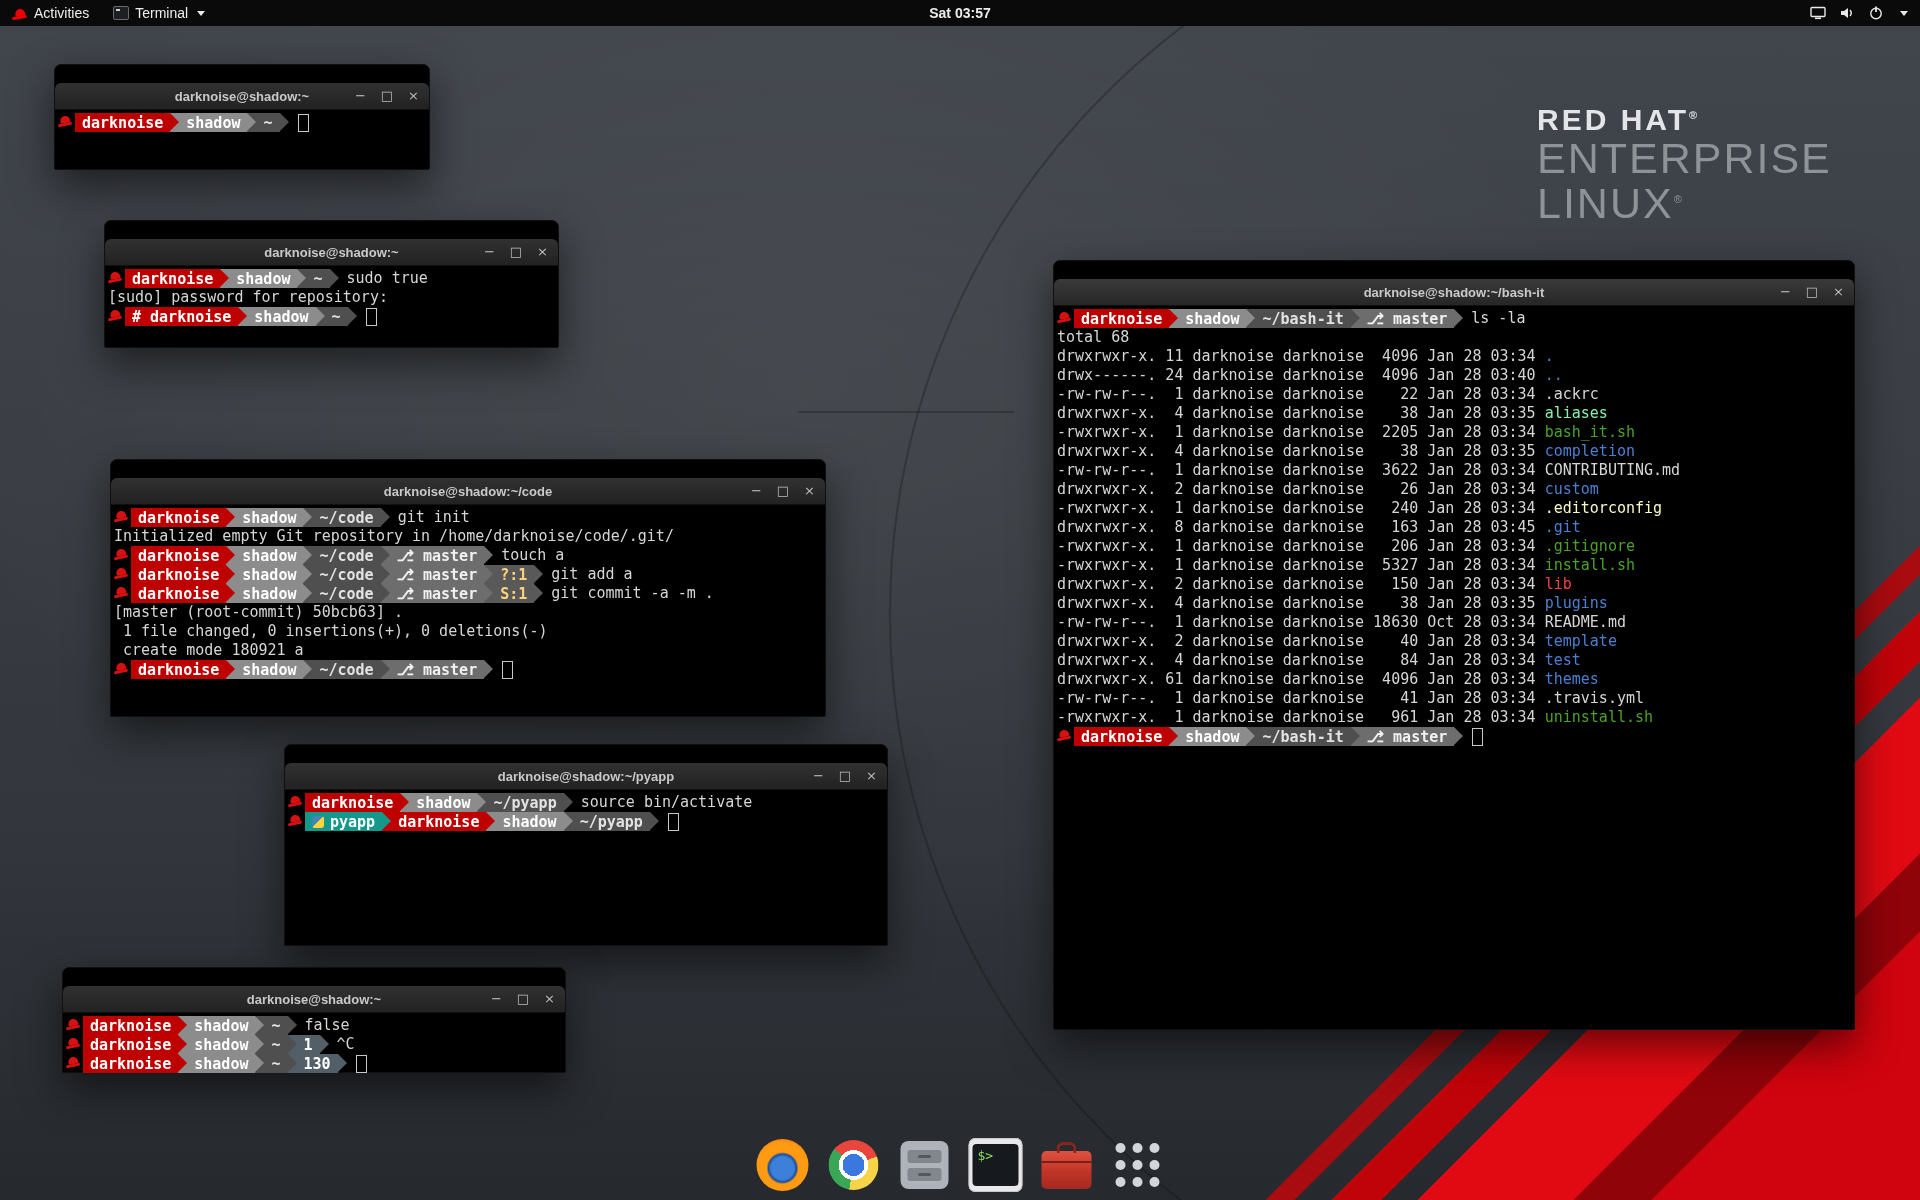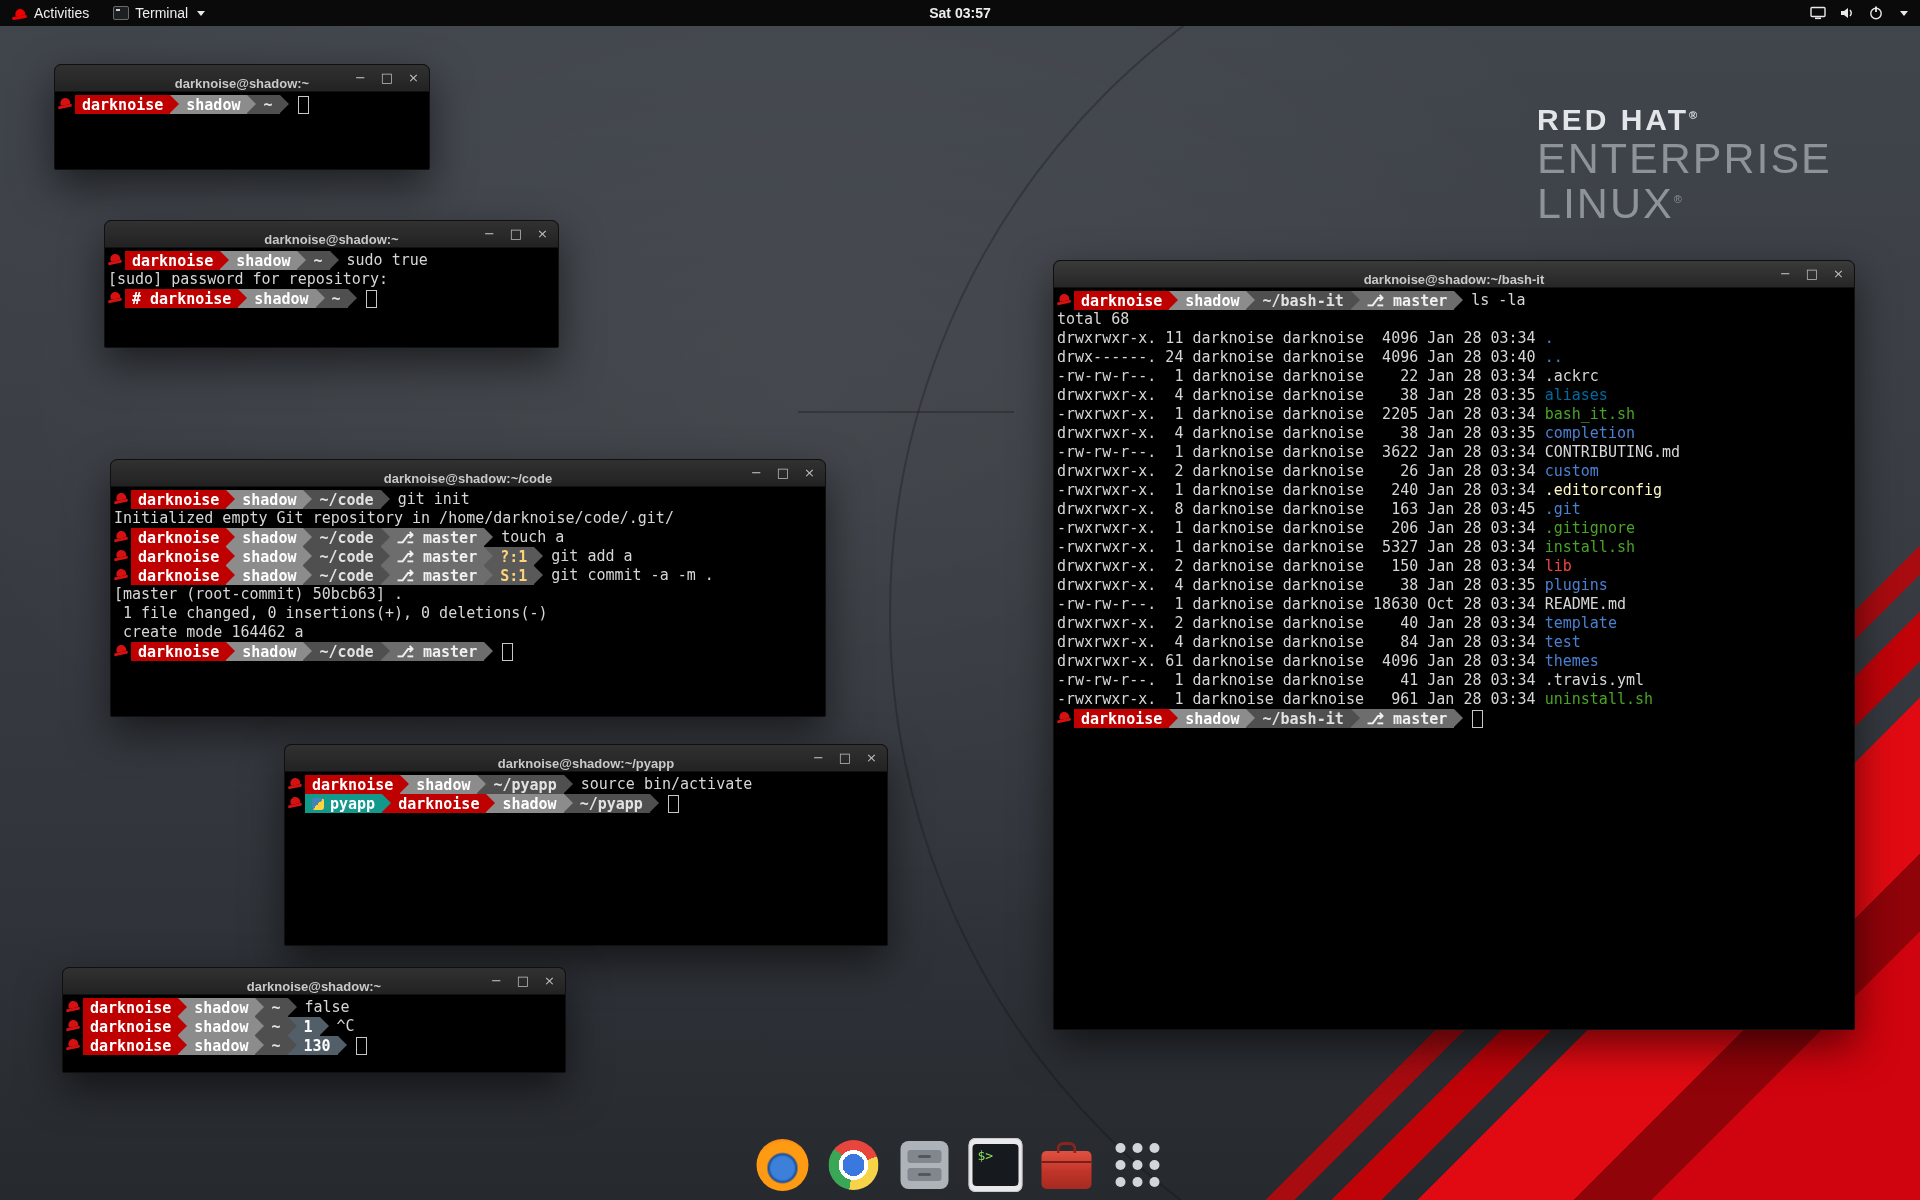--- a/index.html
+++ b/index.html
@@ -46,21 +46,21 @@
     border-radius:2px;transform:rotate(-10deg);}
   .tb-term-icon{width:14px;height:12px;background:#1d1f23;border:1px solid #6a6a6a;border-radius:2px;position:relative;display:inline-block;}
   .tb-term-icon::before{content:"";position:absolute;left:2px;top:2px;width:4px;height:2px;background:#cfd2d6;}
   .chev{width:0;height:0;border-left:4px solid transparent;border-right:4px solid transparent;
     border-top:5px solid #e8e8e8;display:inline-block;margin-left:3px;}
 
   
   .window{position:absolute;background:#000;border:1px solid #101010;border-radius:7px 7px 2px 2px;
     box-shadow:0 16px 40px rgba(0,0,0,0.55);}
   .titlebar{height:26px;background:linear-gradient(#313131,#222);border-bottom:1px solid #111;
-    border-radius:6px 6px 0 0;display:flex;align-items:flex-end;position:relative;cursor:default;}
+    border-radius:6px 6px 0 0;display:flex;align-items:center;position:relative;cursor:default;margin-top:18px;}
   .window.focused .titlebar{background:linear-gradient(#3a3a3a,#262626);}
   .title{position:absolute;left:0;right:0;text-align:center;color:#c9c9c9;font-size:13px;font-weight:bold;
     white-space:nowrap;overflow:hidden;}
   .controls{margin-left:auto;display:flex;gap:15px;padding-right:10px;z-index:1;color:#bdbdbd;
     font-size:13px;line-height:26px;font-family:"DejaVu Sans",sans-serif;}
   .wbtn{cursor:pointer;}
   .term{padding:3px 3px;font-family:"DejaVu Sans Mono","Liberation Mono",monospace;
     font-size:15px;color:#d6d6d6;}
   .term-line{display:flex;align-items:stretch;height:19px;white-space:pre;}
   .out{line-height:19px;white-space:pre;}
@@ -188,21 +188,21 @@
           </div>
         </div>
         <div class="term">
           <div class="term-line"><span class="hat"></span><span class="seg" style="background: rgb(191, 0, 0); color: rgb(255, 255, 255);"><span>darknoise</span></span><span class="sep" style="background: rgb(140, 140, 140);"><i style="border-left-color: rgb(191, 0, 0);"></i></span><span class="seg" style="background: rgb(140, 140, 140); color: rgb(255, 255, 255);"><span>shadow</span></span><span class="sep" style="background: rgb(79, 79, 79);"><i style="border-left-color: rgb(140, 140, 140);"></i></span><span class="seg" style="background: rgb(79, 79, 79); color: rgb(226, 226, 226);"><span>~/code</span></span><span class="sep" style="background: transparent;"><i style="border-left-color: rgb(79, 79, 79);"></i></span><span class="cmd">git init</span></div>
           <div class="term-line"><span class="out">Initialized empty Git repository in /home/darknoise/code/.git/</span></div>
           <div class="term-line"><span class="hat"></span><span class="seg" style="background: rgb(191, 0, 0); color: rgb(255, 255, 255);"><span>darknoise</span></span><span class="sep" style="background: rgb(140, 140, 140);"><i style="border-left-color: rgb(191, 0, 0);"></i></span><span class="seg" style="background: rgb(140, 140, 140); color: rgb(255, 255, 255);"><span>shadow</span></span><span class="sep" style="background: rgb(79, 79, 79);"><i style="border-left-color: rgb(140, 140, 140);"></i></span><span class="seg" style="background: rgb(79, 79, 79); color: rgb(226, 226, 226);"><span>~/code</span></span><span class="sep" style="background: rgb(109, 109, 109);"><i style="border-left-color: rgb(79, 79, 79);"></i></span><span class="seg" style="background: rgb(109, 109, 109); color: rgb(240, 240, 240);"><span>⎇ master</span></span><span class="sep" style="background: transparent;"><i style="border-left-color: rgb(109, 109, 109);"></i></span><span class="cmd">touch a</span></div>
           <div class="term-line"><span class="hat"></span><span class="seg" style="background: rgb(191, 0, 0); color: rgb(255, 255, 255);"><span>darknoise</span></span><span class="sep" style="background: rgb(140, 140, 140);"><i style="border-left-color: rgb(191, 0, 0);"></i></span><span class="seg" style="background: rgb(140, 140, 140); color: rgb(255, 255, 255);"><span>shadow</span></span><span class="sep" style="background: rgb(79, 79, 79);"><i style="border-left-color: rgb(140, 140, 140);"></i></span><span class="seg" style="background: rgb(79, 79, 79); color: rgb(226, 226, 226);"><span>~/code</span></span><span class="sep" style="background: rgb(109, 109, 109);"><i style="border-left-color: rgb(79, 79, 79);"></i></span><span class="seg" style="background: rgb(109, 109, 109); color: rgb(240, 240, 240);"><span>⎇ master</span></span><span class="sep" style="background: rgb(89, 89, 89);"><i style="border-left-color: rgb(109, 109, 109);"></i></span><span class="seg" style="background: rgb(89, 89, 89); color: rgb(255, 211, 122);"><span>?:1</span></span><span class="sep" style="background: transparent;"><i style="border-left-color: rgb(89, 89, 89);"></i></span><span class="cmd">git add a</span></div>
           <div class="term-line"><span class="hat"></span><span class="seg" style="background: rgb(191, 0, 0); color: rgb(255, 255, 255);"><span>darknoise</span></span><span class="sep" style="background: rgb(140, 140, 140);"><i style="border-left-color: rgb(191, 0, 0);"></i></span><span class="seg" style="background: rgb(140, 140, 140); color: rgb(255, 255, 255);"><span>shadow</span></span><span class="sep" style="background: rgb(79, 79, 79);"><i style="border-left-color: rgb(140, 140, 140);"></i></span><span class="seg" style="background: rgb(79, 79, 79); color: rgb(226, 226, 226);"><span>~/code</span></span><span class="sep" style="background: rgb(109, 109, 109);"><i style="border-left-color: rgb(79, 79, 79);"></i></span><span class="seg" style="background: rgb(109, 109, 109); color: rgb(240, 240, 240);"><span>⎇ master</span></span><span class="sep" style="background: rgb(89, 89, 89);"><i style="border-left-color: rgb(109, 109, 109);"></i></span><span class="seg" style="background: rgb(89, 89, 89); color: rgb(255, 211, 122);"><span>S:1</span></span><span class="sep" style="background: transparent;"><i style="border-left-color: rgb(89, 89, 89);"></i></span><span class="cmd">git commit -a -m .</span></div>
           <div class="term-line"><span class="out">[master (root-commit) 50bcb63] .</span></div>
           <div class="term-line"><span class="out"> 1 file changed, 0 insertions(+), 0 deletions(-)</span></div>
-          <div class="term-line"><span class="out"> create mode 164462 a</span></div>
+          <div class="term-line"><span class="out"> create mode 180921 a</span></div>
           <div class="term-line"><span class="hat"></span><span class="seg" style="background: rgb(191, 0, 0); color: rgb(255, 255, 255);"><span>darknoise</span></span><span class="sep" style="background: rgb(140, 140, 140);"><i style="border-left-color: rgb(191, 0, 0);"></i></span><span class="seg" style="background: rgb(140, 140, 140); color: rgb(255, 255, 255);"><span>shadow</span></span><span class="sep" style="background: rgb(79, 79, 79);"><i style="border-left-color: rgb(140, 140, 140);"></i></span><span class="seg" style="background: rgb(79, 79, 79); color: rgb(226, 226, 226);"><span>~/code</span></span><span class="sep" style="background: rgb(109, 109, 109);"><i style="border-left-color: rgb(79, 79, 79);"></i></span><span class="seg" style="background: rgb(109, 109, 109); color: rgb(240, 240, 240);"><span>⎇ master</span></span><span class="sep" style="background: transparent;"><i style="border-left-color: rgb(109, 109, 109);"></i></span><span class="cursor"></span></div>
         </div>
       </div>
       <div class="window" style="left: 284px; top: 744px; width: 602px; height: 200px; z-index: 13;">
         <div class="titlebar">
           <div class="title">darknoise@shadow:~/pyapp</div>
           <div class="controls">
             <span class="wbtn">−</span>
             <span class="wbtn">□</span>
             <span class="wbtn">×</span>
@@ -236,21 +236,21 @@
             <span class="wbtn">□</span>
             <span class="wbtn">×</span>
           </div>
         </div>
         <div class="term">
           <div class="term-line"><span class="hat"></span><span class="seg" style="background: rgb(191, 0, 0); color: rgb(255, 255, 255);"><span>darknoise</span></span><span class="sep" style="background: rgb(140, 140, 140);"><i style="border-left-color: rgb(191, 0, 0);"></i></span><span class="seg" style="background: rgb(140, 140, 140); color: rgb(255, 255, 255);"><span>shadow</span></span><span class="sep" style="background: rgb(79, 79, 79);"><i style="border-left-color: rgb(140, 140, 140);"></i></span><span class="seg" style="background: rgb(79, 79, 79); color: rgb(226, 226, 226);"><span>~/bash-it</span></span><span class="sep" style="background: rgb(109, 109, 109);"><i style="border-left-color: rgb(79, 79, 79);"></i></span><span class="seg" style="background: rgb(109, 109, 109); color: rgb(240, 240, 240);"><span>⎇ master</span></span><span class="sep" style="background: transparent;"><i style="border-left-color: rgb(109, 109, 109);"></i></span><span class="cmd">ls -la</span></div>
           <div class="term-line"><span class="out">total 68</span></div>
           <div class="term-line"><span class="out">drwxrwxr-x. 11 darknoise darknoise  4096 Jan 28 03:34 </span><span class="out" style="color: rgb(75, 128, 209);">.</span></div>
           <div class="term-line"><span class="out">drwx------. 24 darknoise darknoise  4096 Jan 28 03:40 </span><span class="out" style="color: rgb(75, 128, 209);">..</span></div>
           <div class="term-line"><span class="out">-rw-rw-r--.  1 darknoise darknoise    22 Jan 28 03:34 </span><span class="out">.ackrc</span></div>
-          <div class="term-line"><span class="out">drwxrwxr-x.  4 darknoise darknoise    38 Jan 28 03:35 </span><span class="out" style="color: #0369a1;">aliases</span></div>
+          <div class="term-line"><span class="out">drwxrwxr-x.  4 darknoise darknoise    38 Jan 28 03:35 </span><span class="out" style="color: #86efac;">aliases</span></div>
           <div class="term-line"><span class="out">-rwxrwxr-x.  1 darknoise darknoise  2205 Jan 28 03:34 </span><span class="out" style="color: rgb(74, 163, 39);">bash_it.sh</span></div>
           <div class="term-line"><span class="out">drwxrwxr-x.  4 darknoise darknoise    38 Jan 28 03:35 </span><span class="out" style="color: rgb(75, 128, 209);">completion</span></div>
           <div class="term-line"><span class="out">-rw-rw-r--.  1 darknoise darknoise  3622 Jan 28 03:34 </span><span class="out">CONTRIBUTING.md</span></div>
           <div class="term-line"><span class="out">drwxrwxr-x.  2 darknoise darknoise    26 Jan 28 03:34 </span><span class="out" style="color: rgb(75, 128, 209);">custom</span></div>
           <div class="term-line"><span class="out">-rwxrwxr-x.  1 darknoise darknoise   240 Jan 28 03:34 </span><span class="out" style="color: #fef9c3;">.editorconfig</span></div>
           <div class="term-line"><span class="out">drwxrwxr-x.  8 darknoise darknoise   163 Jan 28 03:45 </span><span class="out" style="color: rgb(75, 128, 209);">.git</span></div>
           <div class="term-line"><span class="out">-rwxrwxr-x.  1 darknoise darknoise   206 Jan 28 03:34 </span><span class="out" style="color: rgb(74, 163, 39);">.gitignore</span></div>
           <div class="term-line"><span class="out">-rwxrwxr-x.  1 darknoise darknoise  5327 Jan 28 03:34 </span><span class="out" style="color: rgb(74, 163, 39);">install.sh</span></div>
           <div class="term-line"><span class="out">drwxrwxr-x.  2 darknoise darknoise   150 Jan 28 03:34 </span><span class="out" style="color: #ef4444;">lib</span></div>
           <div class="term-line"><span class="out">drwxrwxr-x.  4 darknoise darknoise    38 Jan 28 03:35 </span><span class="out" style="color: rgb(75, 128, 209);">plugins</span></div>

